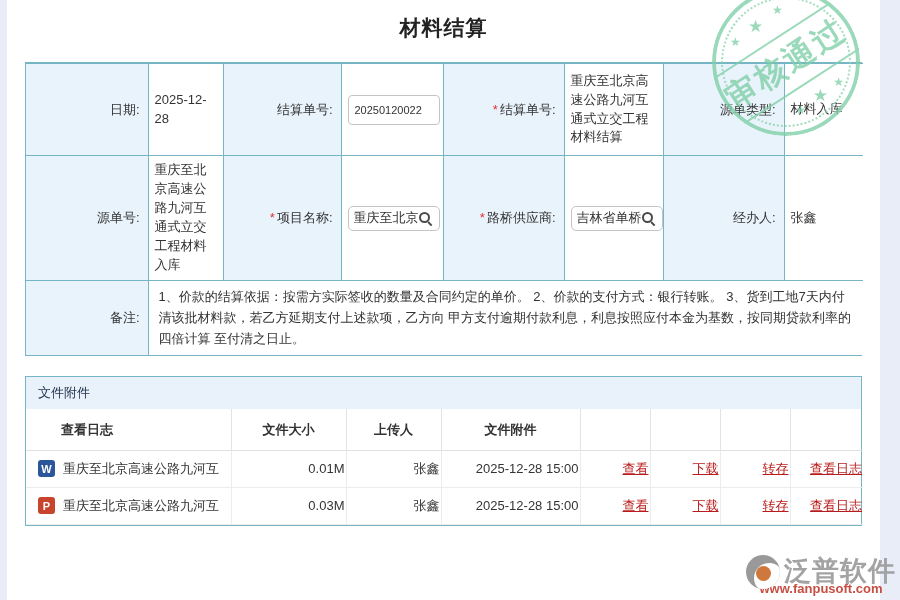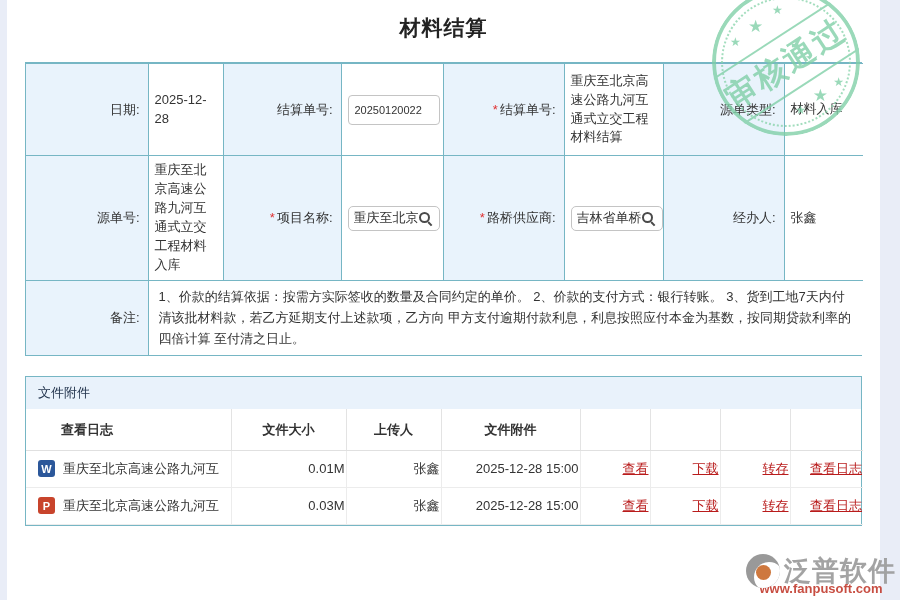--- a/index.html
+++ b/index.html
@@ -48,21 +48,21 @@
   .star{position:absolute;line-height:1;}
   .s1{top:30px;left:36px;font-size:17px;}
   .s2{top:48px;left:18px;font-size:12px;}
   .s3{top:16px;left:60px;font-size:12px;}
   .s4{bottom:32px;right:32px;font-size:17px;}
   .s5{bottom:20px;right:54px;font-size:12px;}
   .s6{bottom:48px;right:16px;font-size:12px;}
 
   
   .watermark{position:absolute;right:4px;bottom:4px;z-index:6;opacity:0.9;pointer-events:none;}
-  .wm-row{display:flex;align-items:center;}
+  .wm-row{display:flex;align-items:flex-end;}
   .wm-logo{position:relative;width:34px;height:34px;border-radius:50%;background:#8f8f8f;overflow:hidden;margin-right:4px;}
   .wm-logo::before{content:"";position:absolute;left:8px;top:8px;width:30px;height:30px;border-radius:50%;background:#ffffff;}
   .wm-logo::after{content:"";position:absolute;left:10px;top:11px;width:15px;height:15px;border-radius:50%;background:#c96a2a;}
   .wm-brand{font-size:27px;font-weight:bold;color:#9a9a9a;letter-spacing:1px;}
   .wm-url{margin-top:-8px;text-align:center;font-size:13px;font-weight:bold;color:#c23b2e;}
 </style>
 </head>
 <body>
 
 <div class="page">

